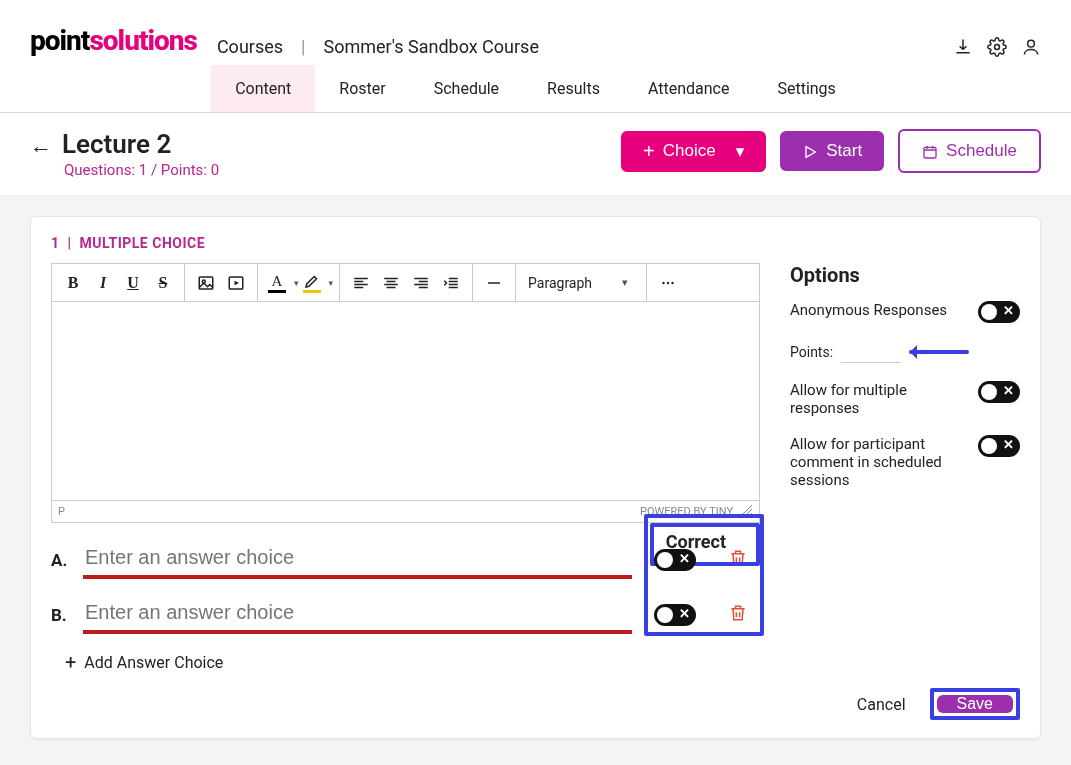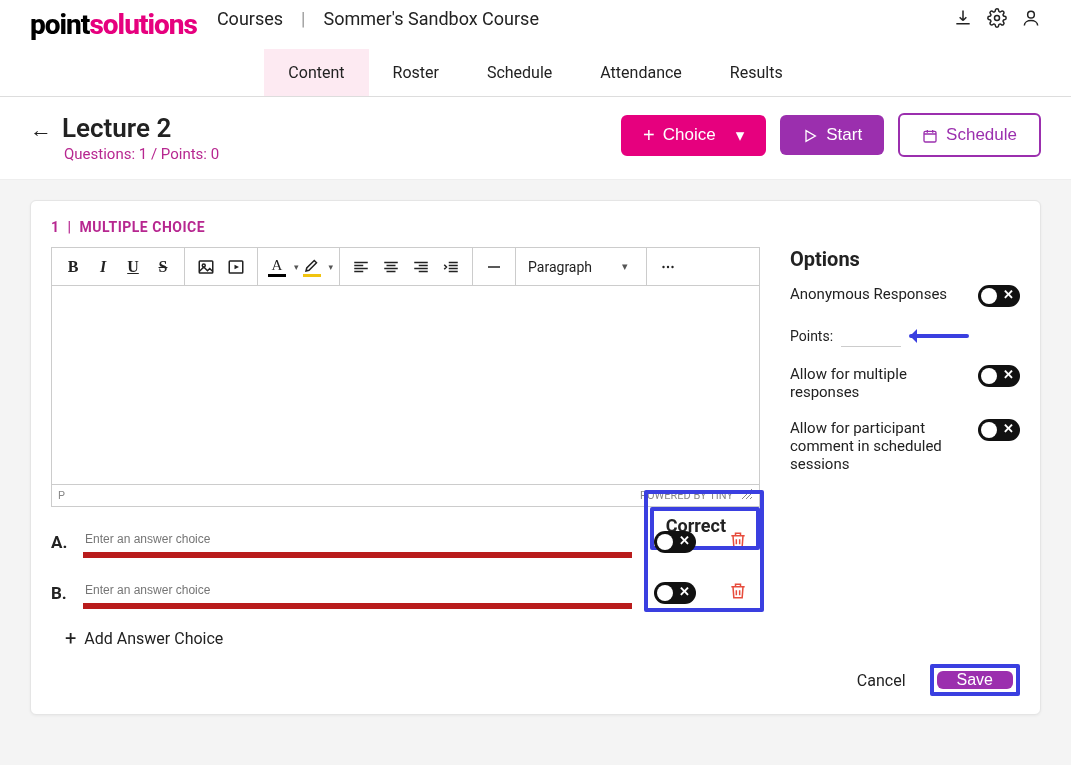--- a/index.html
+++ b/index.html
@@ -8,22 +8,22 @@
     font-family: -apple-system, BlinkMacSystemFont, "Segoe UI", Roboto, "Helvetica Neue", Arial, sans-serif;
     background: #f4f4f4;
     color: #222;
     font-size: 14px;
     width: 1071px;
   }
   
   .topbar {
     background: #fff;
     display: flex;
-    align-items: flex-start;
-    padding: 8px 30px 8px 30px;
+    align-items: flex-end;
+    padding: 24px 30px 8px 30px;
   }
   .logo { font-size: 28px; font-weight: 800; letter-spacing: -1px; }
   .logo .point { color: #000; }
   .logo .solutions { color: #e6007e; }
   .crumbs { margin-left: 20px; color: #222; font-size: 18px; display: flex; align-items: center; gap: 18px; }
   .crumbs .sep { color: #999; }
   .topbar-right { margin-left: auto; display: flex; gap: 14px; align-items: center; }
   .icon { display: inline-flex; align-items: center; justify-content: center; color: #222; }
   .icon svg { width: 20px; height: 20px; stroke: currentColor; fill: none; stroke-width: 1.8; }
 
@@ -104,22 +104,22 @@
     justify-content: space-between;
   }
   .editor-status .resize { cursor: nwse-resize; }
 
   
   .answers { }
   .ans-head { text-align: right; font-weight: 700; font-size: 18px; padding-right: 50px; margin-bottom: 6px; }
   .ans-row { display: flex; align-items: center; gap: 12px; padding: 8px 0; }
   .ans-letter { font-weight: 700; font-size: 17px; width: 20px; }
   .ans-input {
-    flex: 1; border: none; border-bottom: 6px solid #b91c1c;
-    padding: 6px 2px; font-size: 12px; outline: none;
+    flex: 1; border: none; border-bottom: 4px solid #b91c1c;
+    padding: 6px 2px; font-size: 20px; outline: none;
   }
   .toggle {
     width: 42px; height: 22px; background: #111; border-radius: 11px;
     position: relative; cursor: pointer; flex-shrink: 0;
   }
   .toggle::after {
     content: ""; position: absolute; width: 16px; height: 16px; border-radius: 50%;
     background: #fff; top: 3px; left: 3px;
   }
   .toggle .x {
@@ -190,22 +190,23 @@
           <path d="M4 21c0-4 4-6 8-6s8 2 8 6"></path>
         </svg>
     </span>
   </div>
 </div>
 
 <div class="navtabs">
   <div class="tab active">Content</div>
   <div class="tab">Roster</div>
   <div class="tab">Schedule</div>
+  <div class="tab">Results</div>
   <div class="tab">Attendance</div>
-  <div class="tab">Results</div>
+  <div class="tab">Settings</div>
 </div>
 
 <div class="pagehead">
   <div class="titlewrap">
     <span class="back-arrow">←</span>
     <div>
       <h1>Lecture 2</h1>
       <div class="subtitle">Questions: 1 / Points: 0</div>
     </div>
   </div>

